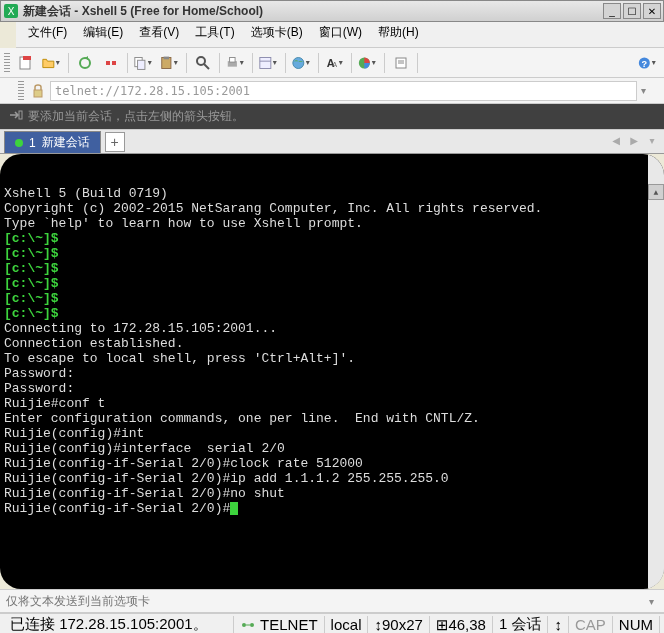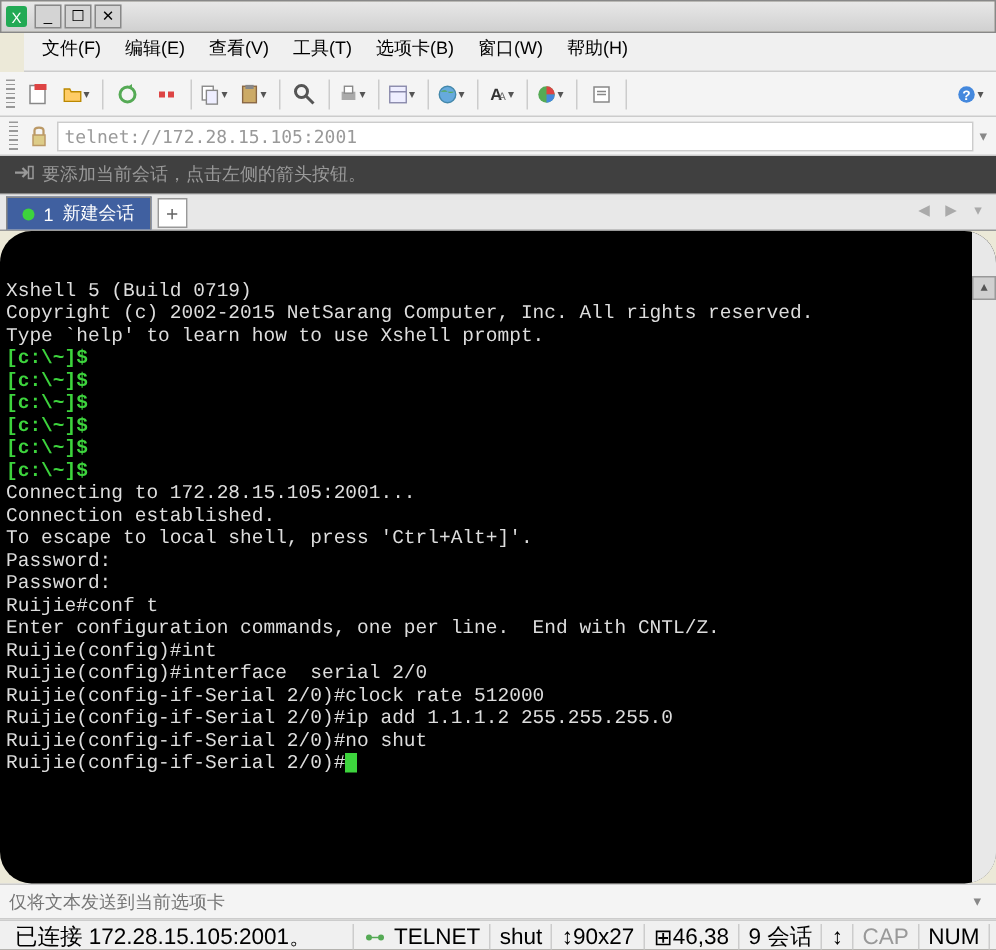--- a/index.html
+++ b/index.html
@@ -13,21 +13,21 @@
 
 .menubar { height: 26px; background: #f0f0f0; display: flex; align-items: flex-start; padding: 0 4px; border-bottom: 1px solid #ccc; margin-left: 16px; }
 .menu-item { padding: 2px 8px; cursor: pointer; }
 
 .toolbar { height: 30px; background: #f4f4f4; display: flex; align-items: center; padding: 0 4px; border-bottom: 1px solid #ccc; gap: 2px; }
 .toolbar-grip { width: 6px; height: 20px; background: repeating-linear-gradient(to bottom, #999 0, #999 1px, transparent 1px, transparent 3px); margin-right: 2px; }
 .tool-btn { width: 24px; height: 24px; display: flex; align-items: center; justify-content: center; cursor: pointer; border: 1px solid transparent; }
 .tool-sep { width: 1px; height: 20px; background: #ccc; margin: 0 2px; }
 .tool-dd { width: 8px; font-size: 8px; color: #555; }
 
-.addrbar { height: 26px; background: #f4f4f4; display: flex; align-items: center; padding: 0 6px; border-bottom: 1px solid #ccc; gap: 4px; }
+.addrbar { height: 26px; background: #f4f4f4; display: flex; align-items: center; padding: 0 18px; border-bottom: 1px solid #ccc; gap: 4px; }
 .addr-input { flex: 1; height: 20px; border: 1px solid #ccc; background: #fff; padding: 0 4px; font-family: "Consolas", monospace; font-size: 12px; color: #999; }
 .addr-lock { width: 16px; height: 16px; color: #c0a060; }
 
 .hintbar { height: 26px; background: #404040; display: flex; align-items: center; padding: 0 8px; border-bottom: 1px solid #ccc; color: #999; gap: 4px; }
 
 .tabbar { height: 24px; background: #e8e8e8; display: flex; align-items: flex-end; padding: 0 4px; border-bottom: 1px solid #999; position: relative; }
 .tab { height: 22px; padding: 0 10px; background: #4060a0; color: #fff; border: 1px solid #888; border-bottom: none; display: flex; align-items: center; gap: 6px; font-size: 12px; cursor: pointer; }
 .tab-dot { width: 8px; height: 8px; background: #3dd43d; border-radius: 50%; }
 .tab-add { width: 20px; height: 20px; background: #fff; border: 1px solid #999; margin-left: 4px; display: flex; align-items: center; justify-content: center; cursor: pointer; font-size: 14px; color: #666; margin-bottom: 1px; }
 .tab-nav { position: absolute; right: 4px; top: 2px; display: flex; gap: 2px; }
@@ -53,20 +53,21 @@
 </head>
 <body>
 
 <div class="titlebar">
   <span class="titlebar-icon">
     <svg viewBox="0 0 16 16">
         <rect x="1" y="1" width="14" height="14" fill="#2a5" rx="2"></rect>
         <text x="8" y="12" font-size="10" fill="#fff" text-anchor="middle">X</text>
       </svg>
   </span>
+  <span class="titlebar-text">新建会话 - Xshell 5 (Free for Home/School)</span>
   <div class="titlebar-buttons">
     <div class="titlebar-btn">_</div>
     <div class="titlebar-btn">☐</div>
     <div class="titlebar-btn">✕</div>
   </div>
 </div>
 
 <div class="menubar">
   <div class="menu-item">文件(F)</div>
   <div class="menu-item">编辑(E)</div>
@@ -238,20 +239,20 @@
 <div class="statusbar">
   <div class="status-seg flex">已连接 172.28.15.105:2001。</div>
   <div class="status-seg">
     <svg viewBox="0 0 16 16" width="12" height="12">
         <circle cx="4" cy="8" r="2" fill="#5a5"></circle>
         <circle cx="12" cy="8" r="2" fill="#5a5"></circle>
         <line x1="6" y1="8" x2="10" y2="8" stroke="#5a5"></line>
       </svg>
     &nbsp;<span>TELNET</span>
   </div>
-  <div class="status-seg">shut</div>
+  <div class="status-seg">local</div>
   <div class="status-seg">↕ <span>90x27</span></div>
   <div class="status-seg">⊞ <span>46,38</span></div>
-  <div class="status-seg">9 会话</div>
+  <div class="status-seg">1 会话</div>
   <div class="status-seg">↕</div>
   <div class="status-seg" style="color:#999">CAP</div>
   <div class="status-seg">NUM</div>
 </div>
 
 </body></html>

